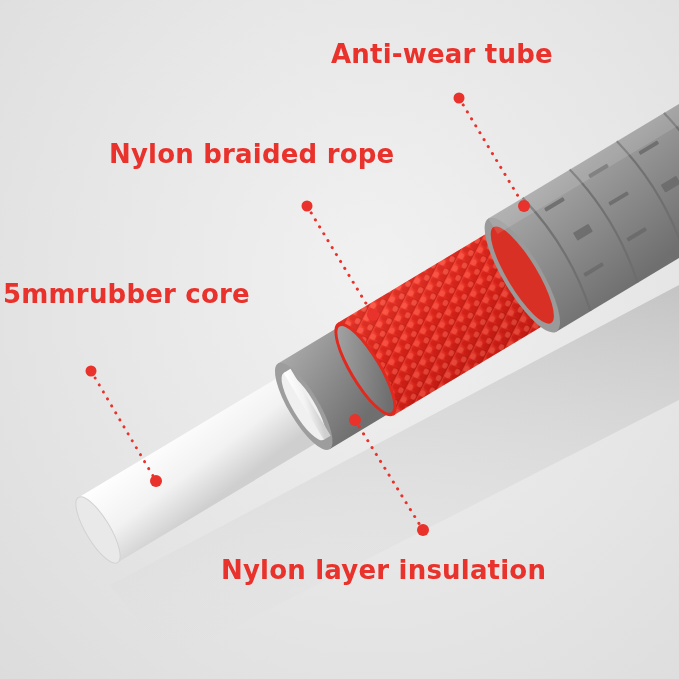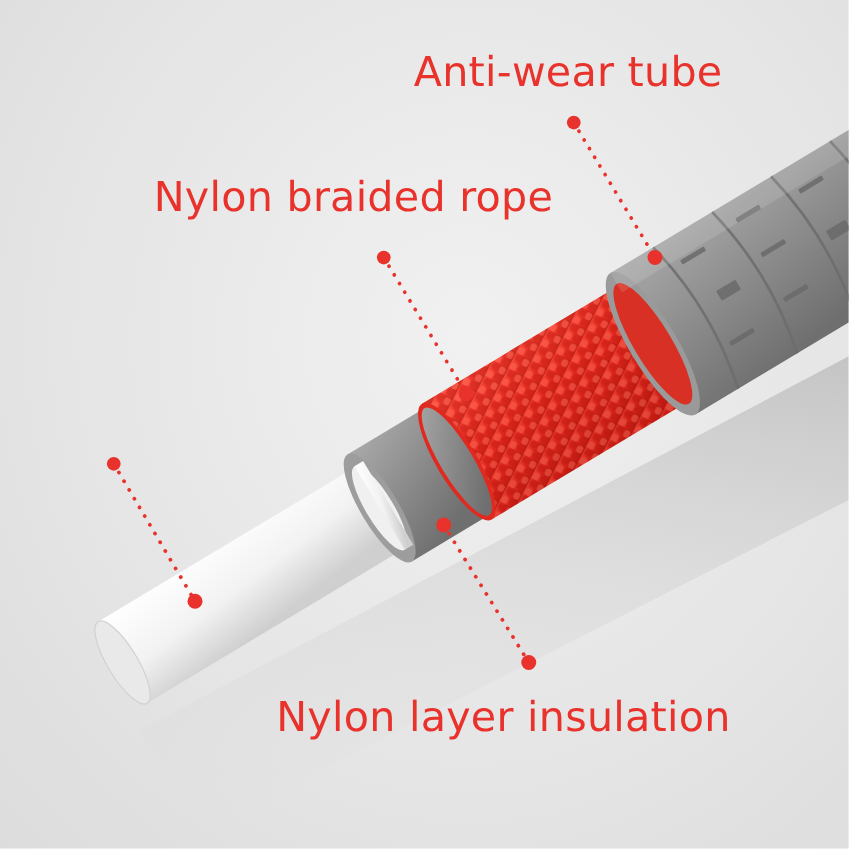--- a/index.html
+++ b/index.html
@@ -9,28 +9,28 @@
     }
     .stage {
       position: relative; width: 679px; height: 679px;
       background: radial-gradient(ellipse at 55% 40%, #f1f1f1 0%, #e6e6e6 55%, #dcdcdc 100%);
       overflow: hidden;
     }
     svg.art { position: absolute; left: 0; top: 0; }
     .label {
       position: absolute;
       color: #e8322b;
-      font-weight: normal;
-      font-size: 33px;
+      font-weight: bold;
+      font-size: 26px;
       letter-spacing: 0.2px;
       white-space: nowrap;
       line-height: 1;
     }
     #lbl-anti   { left: 331px; top: 41px; }
-    #lbl-nylon  { left: 123px; top: 141px; }
+    #lbl-nylon  { left: 109px; top: 141px; }
     #lbl-rubber { left: 3px;   top: 281px; }
     #lbl-double { left: 221px; top: 557px; }
   </style>
 </head>
 <body>
 
 <div class="stage">
 
   <svg class="art" width="679" height="679" viewBox="0 0 679 679">
     <defs>
@@ -136,14 +136,15 @@
       <g>
         <circle cx="355" cy="420" r="6"></circle>
         <circle cx="423" cy="530" r="6"></circle>
         <line x1="355" y1="420" x2="423" y2="530" stroke="#e8322b" stroke-width="3" stroke-dasharray="0.1 8" stroke-linecap="round"></line>
       </g>
     </g>
   </svg>
 
   <div class="label" id="lbl-anti">Anti-wear tube</div>
   <div class="label" id="lbl-nylon">Nylon braided rope</div>
+  <div class="label" id="lbl-rubber">5mmrubber core</div>
   <div class="label" id="lbl-double">Nylon layer insulation</div>
 </div>
 
 </body></html>

